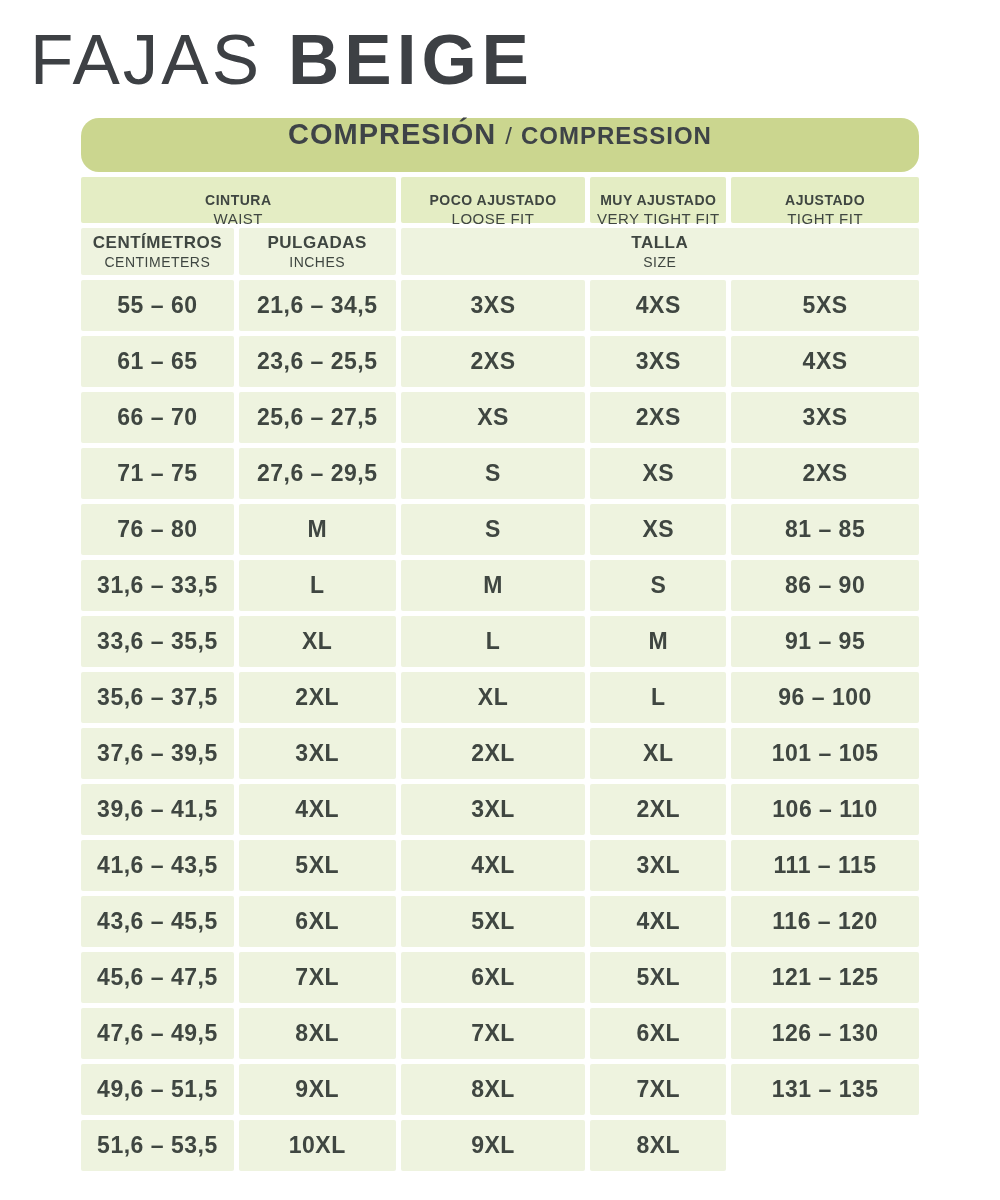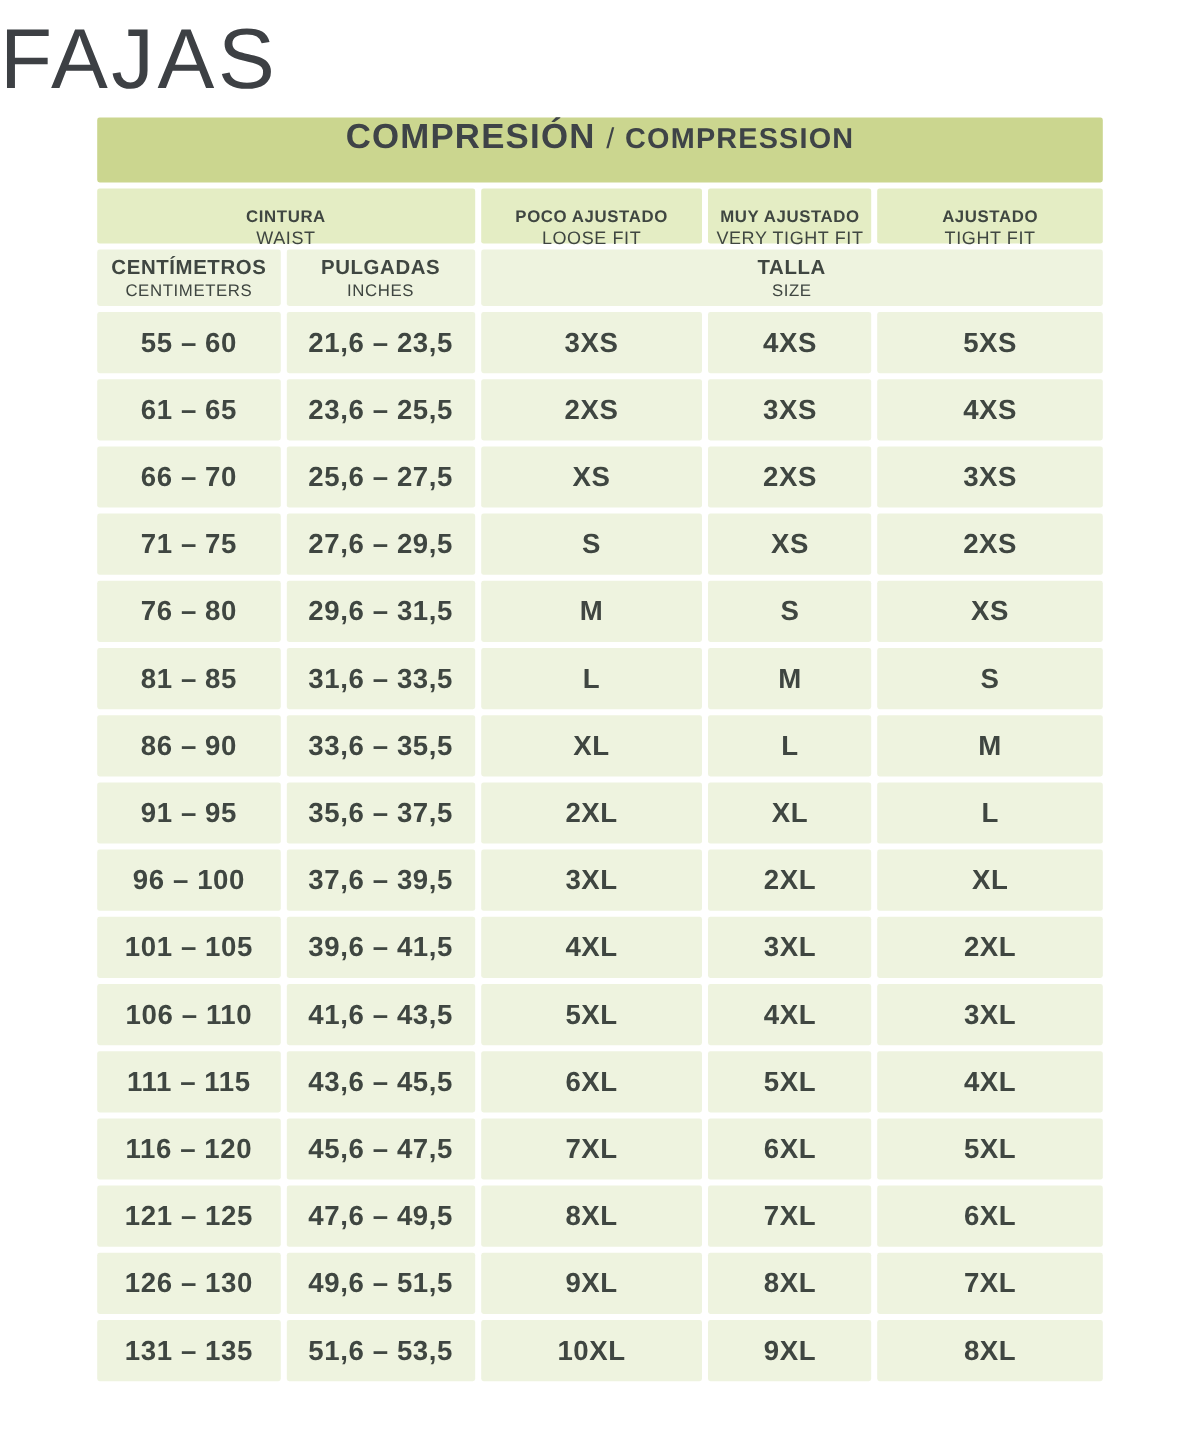--- a/index.html
+++ b/index.html
@@ -11,26 +11,27 @@
   }
   * { margin: 0; padding: 0; box-sizing: border-box; }
   html, body {
     width: 1000px;
     background: #ffffff;
     font-family: "Liberation Sans", sans-serif;
   }
   body { height: 1200px; overflow: hidden; }
 
   .page-header {
-    height: 98px;
+    height: 118px;
     display: flex;
     align-items: center;
     justify-content: flex-start;
     gap: 26px;
     color: var(--title-dark);
+    padding-left: 30px;
   }
   .title-light {
     font-size: 71px;
     font-weight: 400;
     letter-spacing: 3px;
     line-height: 1;
   }
   .title-bold {
     font-size: 71px;
     font-weight: 700;
@@ -55,20 +56,21 @@
     color: var(--text-dark);
     text-align: center;
   }
 
   .banner {
     grid-column: 1 / -1;
     background: var(--banner-green);
     flex-direction: row;
     align-items: baseline;
     gap: 9px;
+    border-radius: 18px;
   }
   .banner .es { font-size: 29px; font-weight: 700; letter-spacing: 1px; color: #3e4347; }
   .banner .sep { font-size: 24px; font-weight: 400; color: #3e4347; }
   .banner .en { font-size: 24px; font-weight: 700; letter-spacing: 1px; color: #3e4347; }
 
   .col-header { background: var(--header-green); }
   .col-header .es { font-size: 14px; font-weight: 700; letter-spacing: 0.5px; line-height: 1.25; margin-top: 20px; }
   .col-header .en { font-size: 15px; font-weight: 400; letter-spacing: 0.5px; line-height: 1.2; }
   .span-2 { grid-column: 1 / span 2; }
   .span-3 { grid-column: 3 / -1; }
@@ -82,20 +84,21 @@
     font-size: 23px;
     font-weight: 700;
     letter-spacing: 0.5px;
   }
 </style>
 </head>
 <body>
 
 <header class="page-header">
   <span class="title-light">FAJAS</span>
+  <span class="title-bold">BEIGE</span>
 </header>
 
 <main class="size-table">
 
   <div class="cell banner">
     <span class="es">COMPRESIÓN</span>
     <span class="sep">/</span>
     <span class="en">COMPRESSION</span>
   </div>
 
@@ -123,41 +126,40 @@
   <div class="cell sub-header">
     <span class="es">PULGADAS</span>
     <span class="en">INCHES</span>
   </div>
   <div class="cell sub-header span-3">
     <span class="es">TALLA</span>
     <span class="en">SIZE</span>
   </div>
 
 <div class="cell data-cell">55 – 60</div>
-    <div class="cell data-cell">21,6 – 23,5</div>
+    <div class="cell data-cell">21,6 – 34,5</div>
     <div class="cell data-cell">3XS</div>
     <div class="cell data-cell">4XS</div>
     <div class="cell data-cell">5XS</div>
     <div class="cell data-cell">61 – 65</div>
     <div class="cell data-cell">23,6 – 25,5</div>
     <div class="cell data-cell">2XS</div>
     <div class="cell data-cell">3XS</div>
     <div class="cell data-cell">4XS</div>
     <div class="cell data-cell">66 – 70</div>
     <div class="cell data-cell">25,6 – 27,5</div>
     <div class="cell data-cell">XS</div>
     <div class="cell data-cell">2XS</div>
     <div class="cell data-cell">3XS</div>
     <div class="cell data-cell">71 – 75</div>
     <div class="cell data-cell">27,6 – 29,5</div>
     <div class="cell data-cell">S</div>
     <div class="cell data-cell">XS</div>
     <div class="cell data-cell">2XS</div>
     <div class="cell data-cell">76 – 80</div>
-    <div class="cell data-cell">29,6 – 31,5</div>
     <div class="cell data-cell">M</div>
     <div class="cell data-cell">S</div>
     <div class="cell data-cell">XS</div>
     <div class="cell data-cell">81 – 85</div>
     <div class="cell data-cell">31,6 – 33,5</div>
     <div class="cell data-cell">L</div>
     <div class="cell data-cell">M</div>
     <div class="cell data-cell">S</div>
     <div class="cell data-cell">86 – 90</div>
     <div class="cell data-cell">33,6 – 35,5</div>

